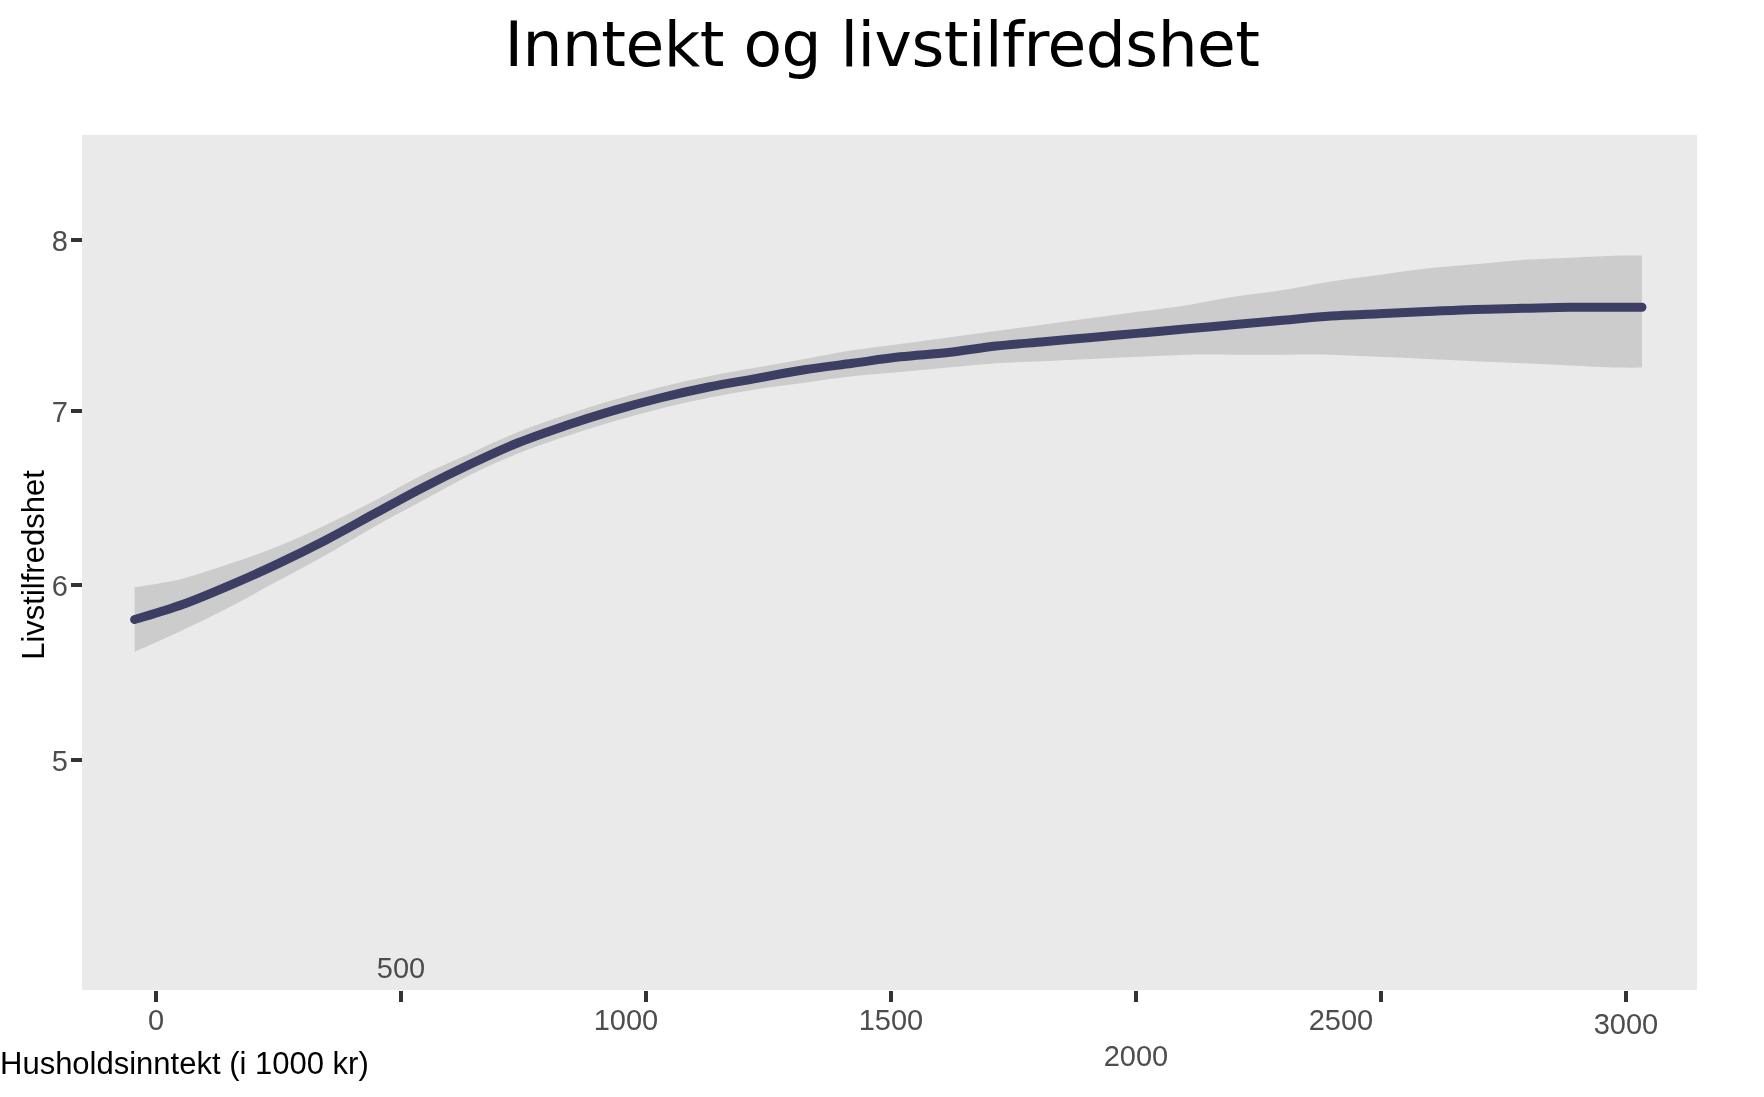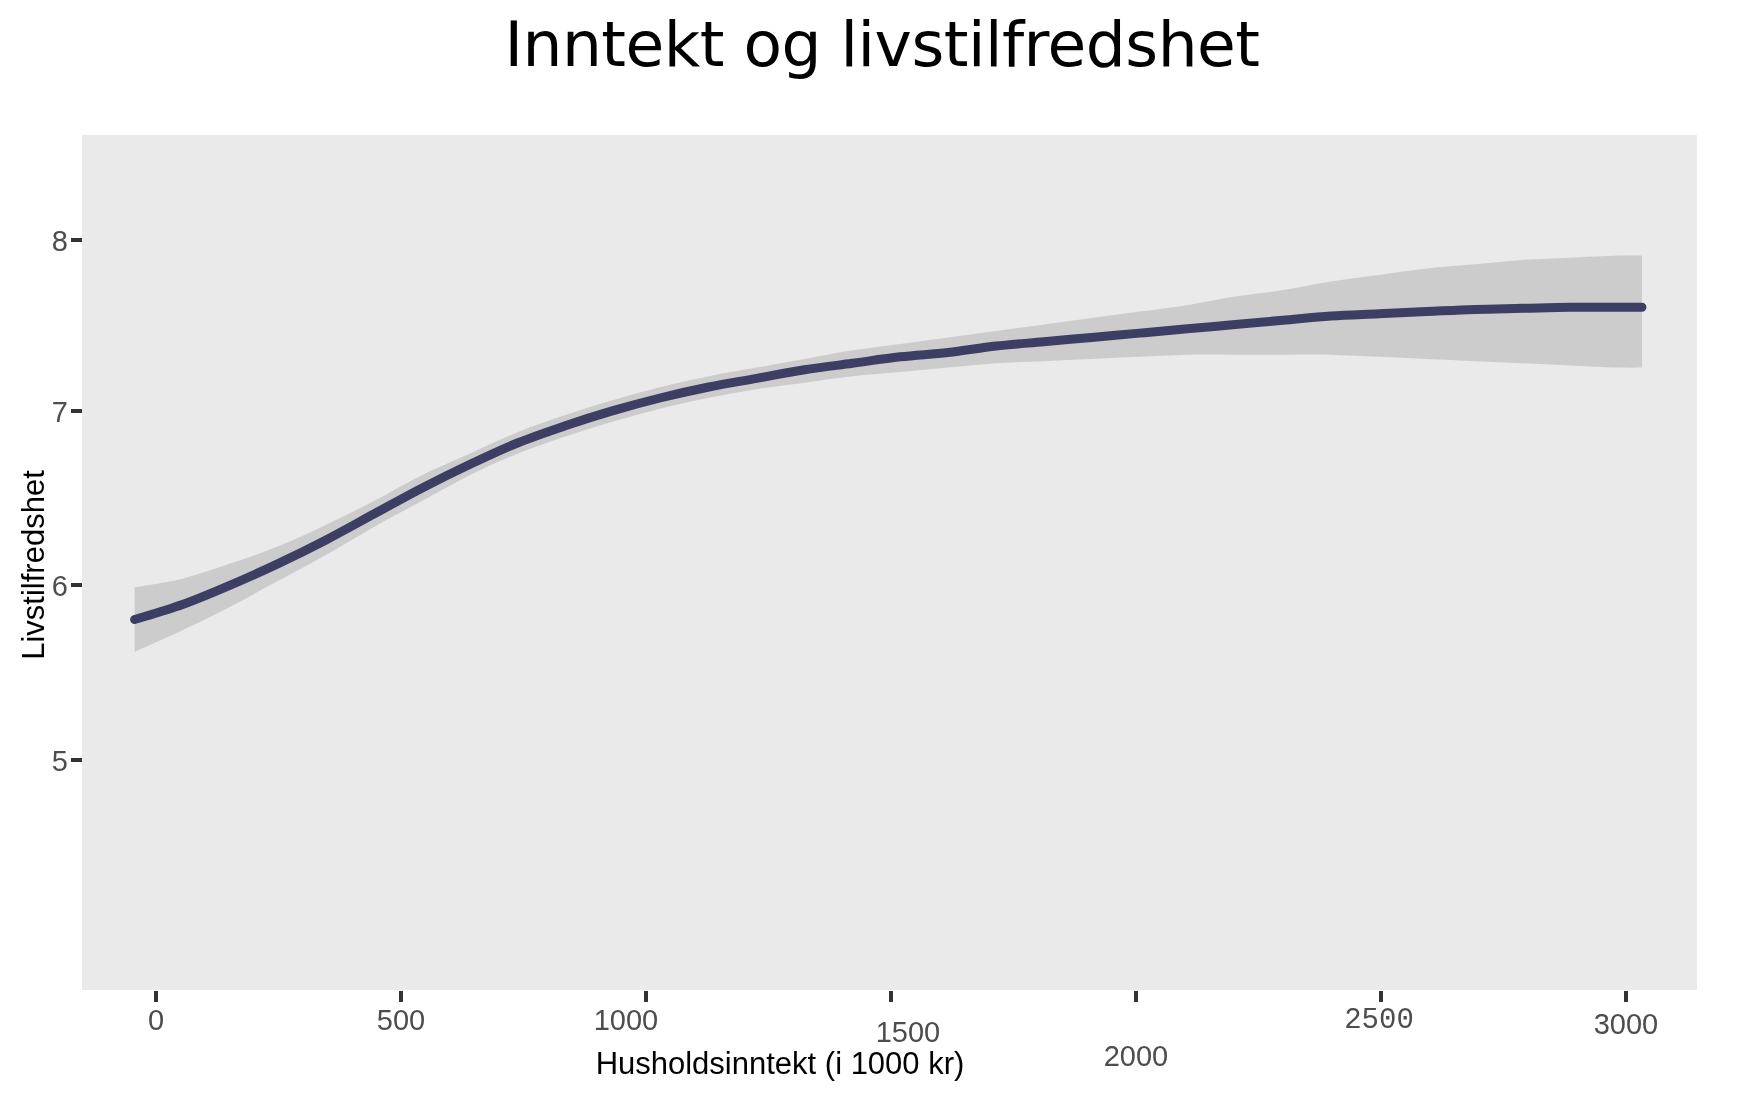--- a/index.html
+++ b/index.html
@@ -55,21 +55,20 @@
   }
   .xtick-mark{
     position:absolute;
     width:4px;height:11px;
     background:#333333;
   }
 
   #x-axis-title{
     position:absolute;
     left:0;top:1046px;width:1560px;
-    text-align:center;
     font-size:31px;
     color:#000000;
     white-space:nowrap;
   }
   #y-axis-title{
     position:absolute;
     left:-246px;top:547px;
     width:560px;
     text-align:center;
     font-size:31px;
@@ -101,33 +100,33 @@
   <div class="ytick-label" style="left:8px;top:570px;">6</div>
   <div class="ytick-mark" style="left:71px;top:583px;"></div>
 
   <div class="ytick-label" style="left:8px;top:745px;">5</div>
   <div class="ytick-mark" style="left:71px;top:758px;"></div>
 
   <div class="xtick-mark" style="left:154px;top:991px;"></div>
   <div class="xtick-label" style="left:86px;top:1004px;">0</div>
 
   <div class="xtick-mark" style="left:399px;top:991px;"></div>
-  <div class="xtick-label" style="left:331px;top:1004px;text-align:center;">500</div>
+  <div class="xtick-label" style="left:331px;top:952px;text-align:center;">500</div>
 
   <div class="xtick-mark" style="left:644px;top:991px;"></div>
   <div class="xtick-label" style="left:556px;top:1004px;">1000</div>
 
   <div class="xtick-mark" style="left:889px;top:991px;"></div>
-  <div class="xtick-label" style="left:838px;top:1004px;margin-top:12px;">1500</div>
+  <div class="xtick-label" style="left:821px;top:1004px;">1500</div>
 
   <div class="xtick-mark" style="left:1134px;top:991px;"></div>
   <div class="xtick-label" style="left:1066px;top:1040px;">2000</div>
 
   <div class="xtick-mark" style="left:1379px;top:991px;"></div>
-  <div class="xtick-label" style="left:1309px;top:1004px;font-family:Liberation Mono, monospace;">2500</div>
+  <div class="xtick-label" style="left:1271px;top:1004px;">2500</div>
 
   <div class="xtick-mark" style="left:1624px;top:991px;"></div>
   <div class="xtick-label" style="left:1556px;top:1008px;">3000</div>
 
   <div id="x-axis-title">Husholdsinntekt (i 1000 kr)</div>
   <div id="y-axis-title">Livstilfredshet</div>
 
 </div>
 
 </body></html>

